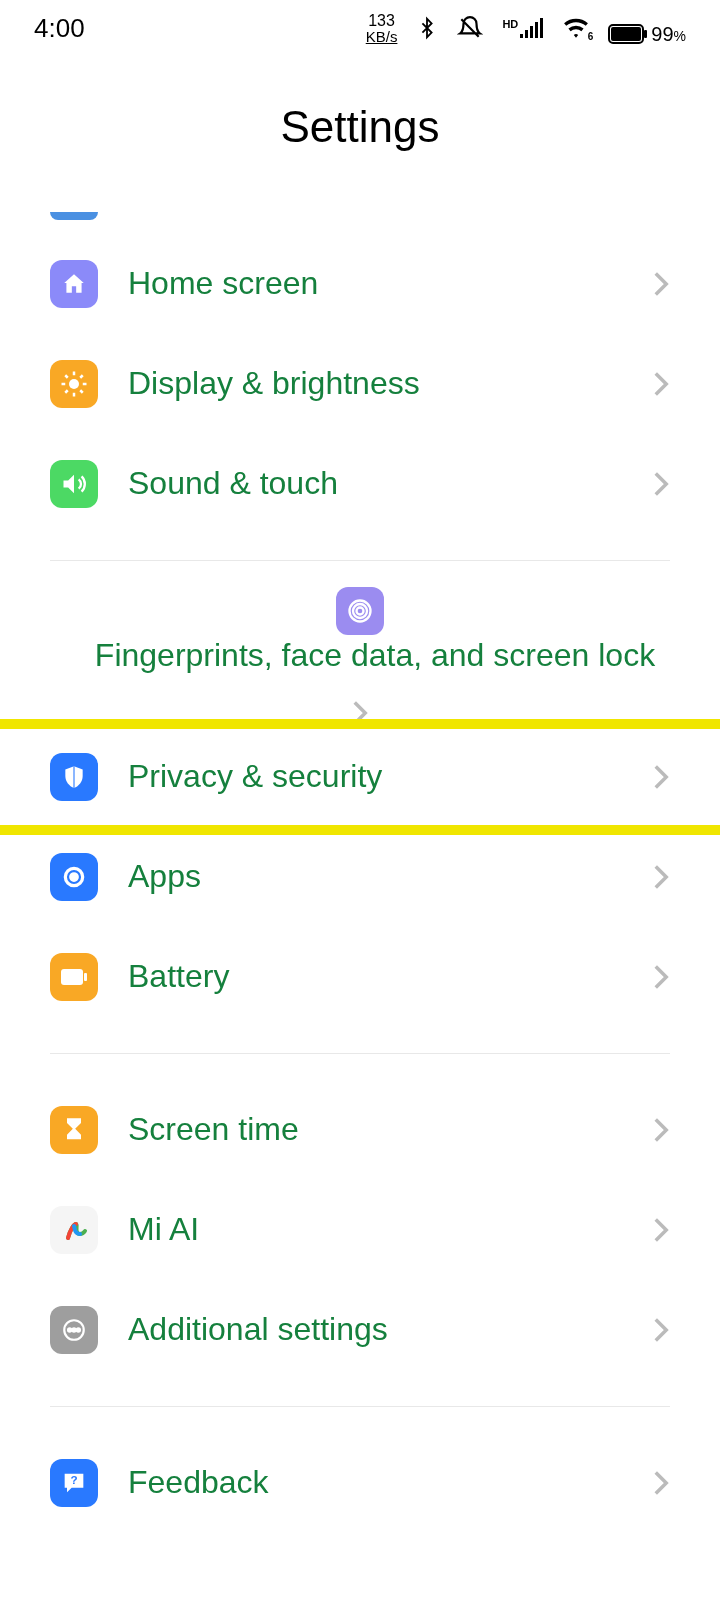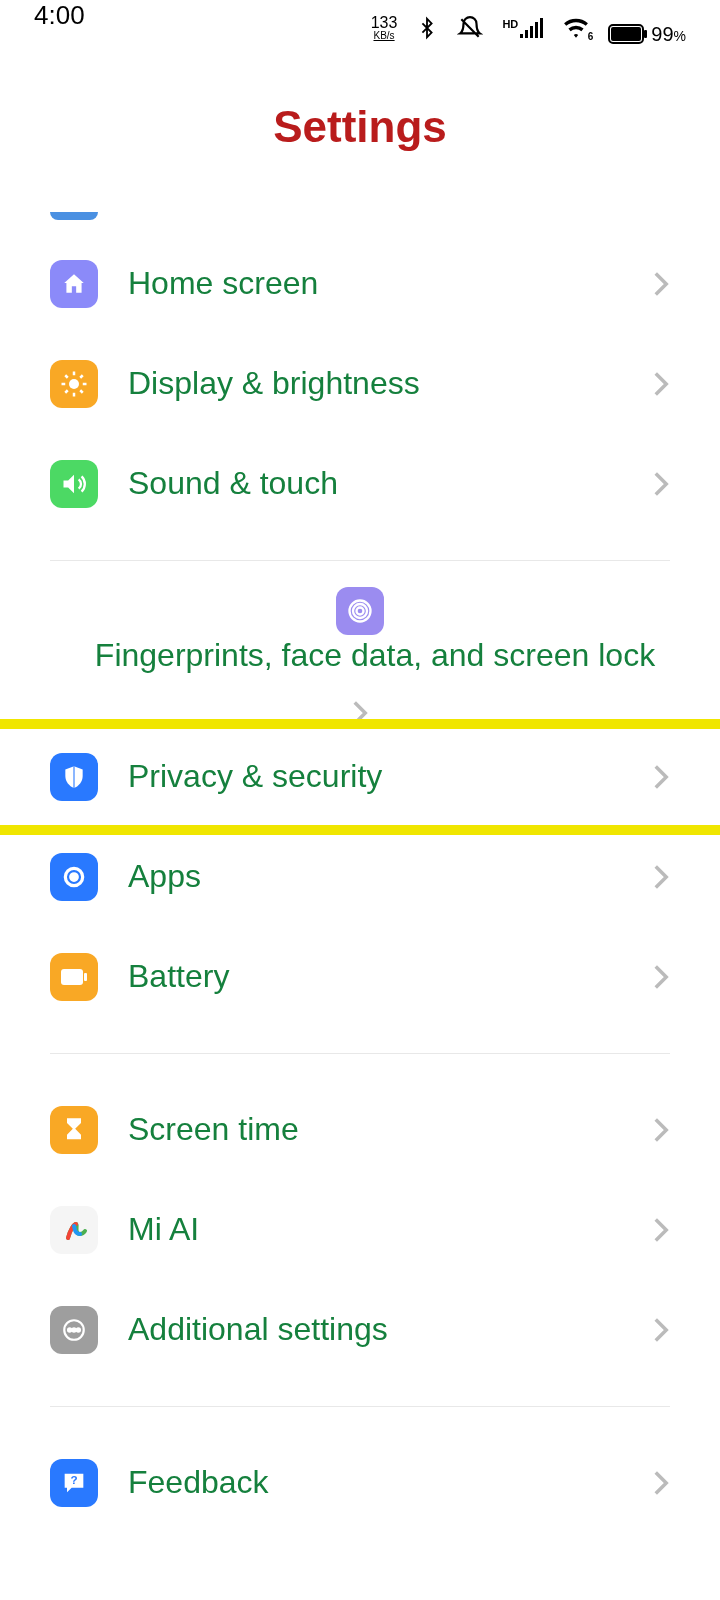--- a/index.html
+++ b/index.html
@@ -12,20 +12,21 @@
       height: 1600px;
       background: #ffffff;
       font-family: -apple-system, BlinkMacSystemFont, 'Segoe UI', sans-serif;
       overflow: hidden;
       position: relative;
     }
     .status-bar {
       height: 56px;
       display: flex;
       justify-content: space-between;
+      align-items: center;
       padding: 0 34px;
       font-size: 22px;
       color: #000;
     }
     .status-left {
       font-size: 26px;
       font-weight: 400;
     }
     .status-right {
       display: flex;
@@ -36,35 +37,35 @@
       display: flex;
       flex-direction: column;
       align-items: center;
       line-height: 1;
       font-size: 14px;
     }
     .status-speed .num {
       font-size: 16px;
     }
     .status-speed .unit {
-      font-size: 10px;
+      font-size: 15px;
       text-decoration: underline;
     }
     .status-icon {
       display: inline-flex;
       align-items: center;
       justify-content: center;
     }
     .page-title {
       text-align: center;
       font-size: 44px;
-      font-weight: 700;
+      font-weight: 400;
       margin-top: 46px;
       margin-bottom: 28px;
-      color: #b91c1c;
+      color: #000000;
     }
     .settings-list {
       padding: 0 50px;
     }
     .partial-row {
       height: 42px;
       position: relative;
       overflow: hidden;
       margin-bottom: 12px;
     }

